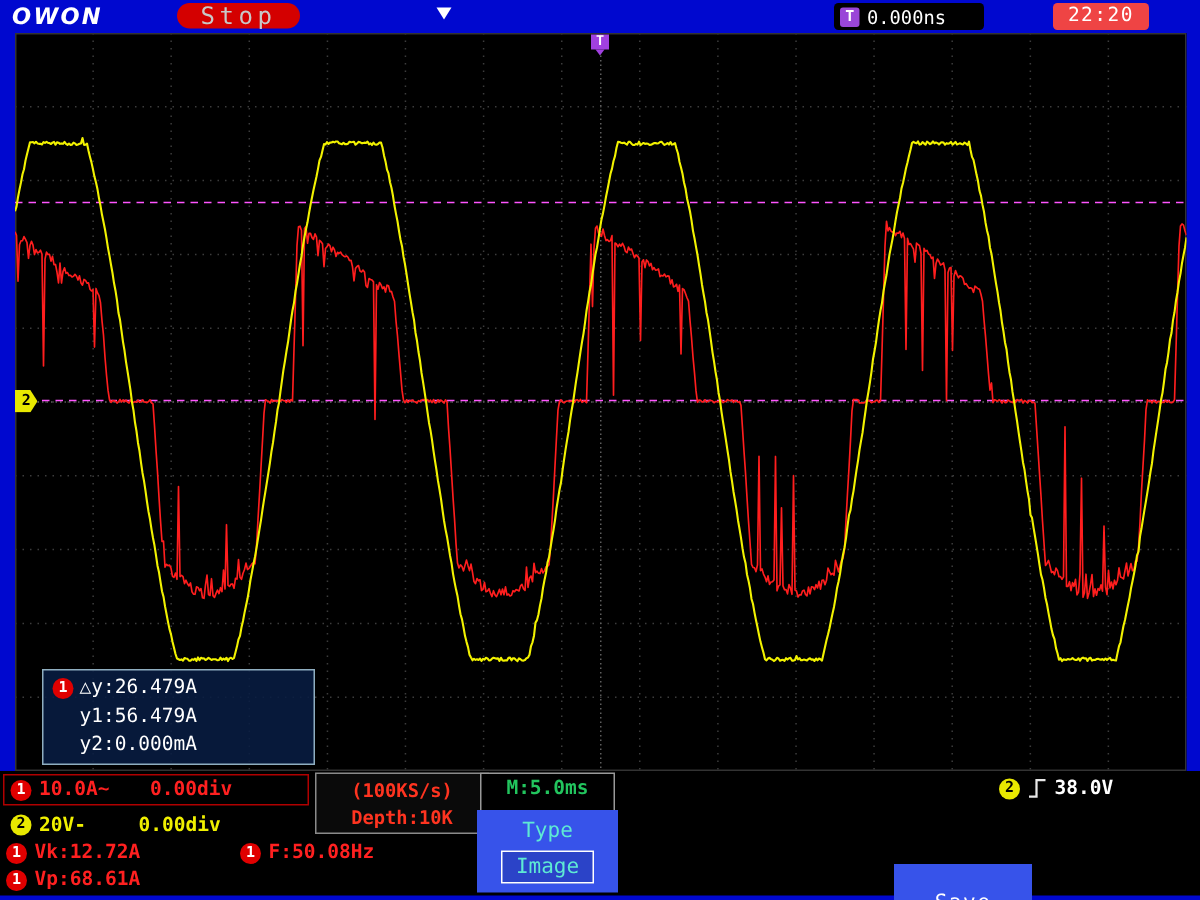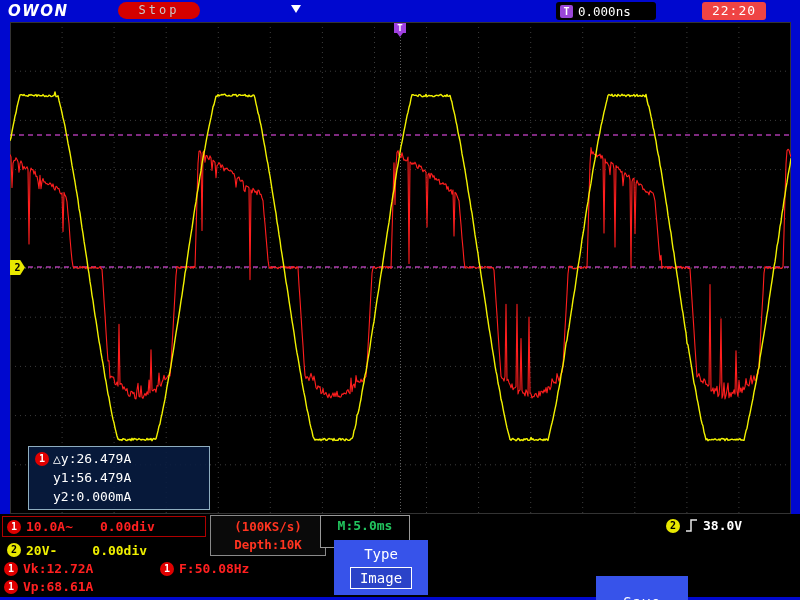--- a/index.html
+++ b/index.html
@@ -5,21 +5,21 @@
   html,body{margin:0;padding:0;}
   body{width:800px;height:600px;background:#0008cf;overflow:hidden;
        font-family:"DejaVu Sans Mono",monospace;position:relative;}
   .screen{position:absolute;left:0;top:0;width:800px;height:600px;}
 
   
   .topbar{position:absolute;left:0;top:0;width:716px;height:22px;}
   .logo{position:absolute;left:8px;top:2px;color:#fff;font-size:15px;font-weight:bold;
         font-family:"DejaVu Sans",sans-serif;letter-spacing:1.5px;font-style:italic;}
   .stop-btn{position:absolute;left:118px;top:2px;width:82px;height:17px;background:#d40000;
-        border-radius:9px;color:#c8c8c8;text-align:center;font-size:12px;line-height:17px;
+        border-radius:9px;color:#c8c8c8;text-align:center;font-size:16px;line-height:17px;
         letter-spacing:3px;}
   .hpos-marker{position:absolute;left:291px;top:5px;width:0;height:0;
         border-left:5px solid transparent;border-right:5px solid transparent;
         border-top:8px solid #fff;}
   .trig-time-box{position:absolute;left:556px;top:2px;width:100px;height:18px;background:#000;
         border-radius:3px;display:flex;align-items:center;gap:5px;padding:0 4px;box-sizing:border-box;}
   .t-badge{display:inline-block;width:13px;height:13px;background:#9a46d8;color:#fff;
         font-size:10px;line-height:13px;text-align:center;border-radius:2px;font-weight:bold;}
   .trig-time-val{color:#fff;font-size:12.5px;}
   .clock{position:absolute;left:702px;top:2px;width:64px;height:18px;background:#ef4444;
@@ -56,22 +56,22 @@
   .ch2row{position:absolute;left:3px;top:27px;height:18px;display:flex;align-items:center;gap:5px;
         padding:0 4px;color:#f0f000;font-size:13px;font-weight:bold;}
   .ch2row .off{margin-left:30px;}
   .acq-box{position:absolute;left:210px;top:1px;width:116px;height:41px;border:1px solid #8a8a8a;
         background:#0a0a0a;color:#ff3420;font-size:12.5px;font-weight:bold;text-align:center;
         box-sizing:border-box;padding-top:2px;}
   .acq-box div{height:18px;line-height:18px;}
   .m-box{position:absolute;left:320px;top:1px;width:90px;height:33px;border:1px solid #999;
         color:#22c55e;font-size:13px;line-height:19px;text-align:center;font-weight:bold;
         box-sizing:border-box;background:#000;}
-  .type-btn{position:absolute;left:334px;top:26px;width:94px;height:55px;background:#3753ea;
-        color:#ffffff;font-size:14px;display:flex;flex-direction:column;align-items:center;
+  .type-btn{position:absolute;left:318px;top:26px;width:94px;height:55px;background:#3753ea;
+        color:#5eead4;font-size:14px;display:flex;flex-direction:column;align-items:center;
         justify-content:space-evenly;cursor:pointer;}
   .type-btn .val{border:1px solid #fff;padding:0 9px;line-height:20px;background:#2b43c8;}
   .save-btn{position:absolute;left:596px;top:30px;width:92px;height:51px;background:#3753ea;
         color:#fff;font-size:14px;display:flex;align-items:center;justify-content:center;
         letter-spacing:1px;cursor:pointer;margin-top:32px;}
   .trig-info{position:absolute;left:666px;top:4px;display:flex;align-items:center;gap:5px;
         color:#fff;font-size:13px;font-weight:bold;}
   .meas{position:absolute;display:flex;align-items:center;gap:5px;color:#ff2020;
         font-size:13px;font-weight:bold;}
   .meas.vk{left:4px;top:47px;}

